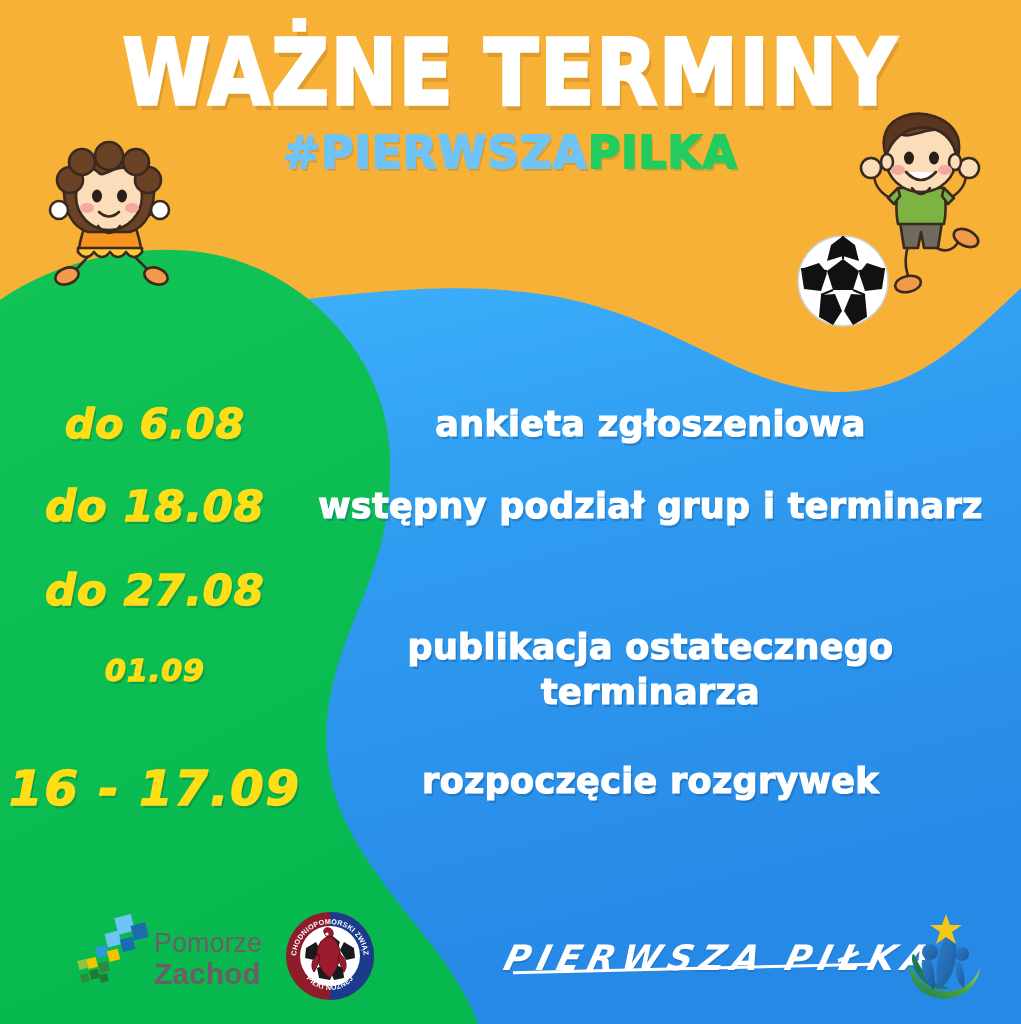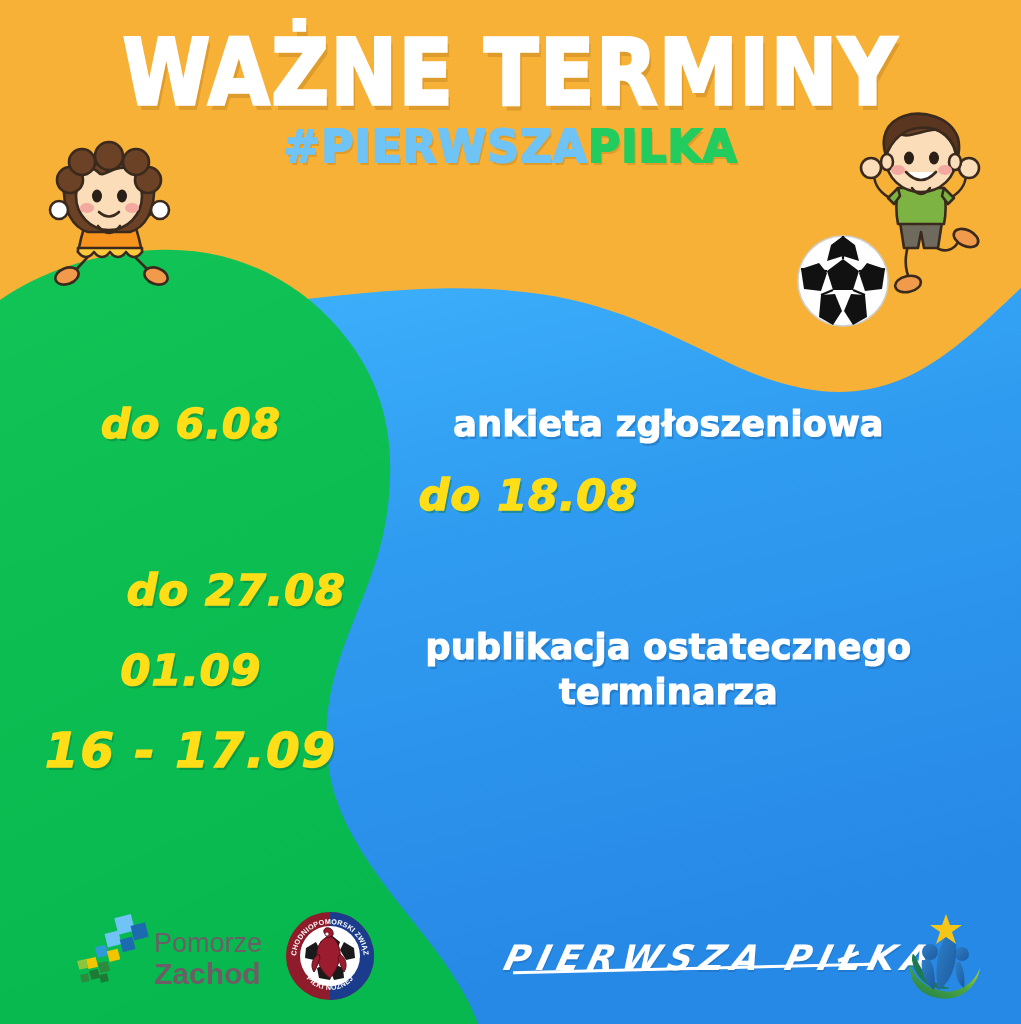--- a/index.html
+++ b/index.html
@@ -41,21 +41,21 @@
     letter-spacing: 2px;
     color: #ffffff;
     line-height: 1.02;
     text-shadow: 3px 5px 0 rgba(186,126,28,0.42);
     -webkit-text-stroke: 3px #ffffff;
     transform: scaleY(1.14);
     transform-origin: top center;
   }
   .title-hash {
     display: block;
-    margin-top: 16px;
+    margin-top: 22px;
     font-size: 44px;
     font-weight: 700;
     letter-spacing: 1px;
     line-height: 1;
     text-shadow: 2px 3px 0 rgba(186,126,28,0.40);
   }
   .hash-a { color: #6FC3F5; -webkit-text-stroke: 2px #6FC3F5; }
   .hash-b { color: #22CC5E; -webkit-text-stroke: 2px #22CC5E; }
 
   
@@ -63,21 +63,20 @@
     position: absolute;
     left: 0;
     top: 388px;
     width: 1021px;
     z-index: 25;
   }
   .row {
     display: flex;
     align-items: center;
     height: 72px;
-    padding-left: 36px;
   }
   .row-date {
     width: 310px;
     flex: 0 0 310px;
     text-align: center;
     font-size: 41px;
     font-weight: 700;
     font-style: italic;
     color: #FFDE17;
     letter-spacing: 1px;
@@ -94,29 +93,29 @@
     letter-spacing: 0.3px;
     line-height: 1.28;
     text-shadow: 2px 3px 0 rgba(20,85,150,0.38);
     -webkit-text-stroke: 1.2px #ffffff;
   }
   .row-desc .sub { display: block; }
 
   
   .row-1 .row-date { font-size: 41px; }
   .row-2 .row-date { font-size: 43px; }
-  .row-3 .row-date { font-size: 43px; text-align: right; }
-  .row-4 .row-date { font-size: 43px; }
+  .row-3 .row-date { font-size: 43px; }
+  .row-4 .row-date { font-size: 30px; }
   .row-5 .row-date { font-size: 48px; letter-spacing: 2px; }
 
   .row-1 { margin-top: 0; }
-  .row-2 { margin-top: 10px; flex-direction: column; }
+  .row-2 { margin-top: 10px; }
   .row-3 { margin-top: 12px; }
   .row-4 { margin-top: 8px; }
-  .row-5 { margin-top: 2px; height: 104px; align-items: flex-start; }
+  .row-5 { margin-top: 23px; height: 104px; align-items: center; }
   .row-5 .row-date { padding-top: 14px; }
 
   
   .char { position: absolute; z-index: 28; }
   #girl  { left: 34px;  top: 128px;  width: 150px; height: 158px; }
   #boy   { left: 846px; top: 104px;  width: 148px; height: 190px; }
   #ball  { left: 795px; top: 233px;  width: 96px;  height: 96px; }
   #logo-pomorze   { position: absolute; left: 72px;  top: 912px; width: 190px; height: 88px; z-index: 30; }
   #logo-zzpn      { position: absolute; left: 284px; top: 908px; width: 92px;  height: 96px; z-index: 30; }
   #logo-pierwsza  { position: absolute; left: 505px; top: 938px; width: 370px; height: 56px; z-index: 30; }
@@ -284,34 +283,36 @@
 
   <div class="rows">
 
     <div class="row row-1">
       <div class="row-date">do 6.08</div>
       <div class="row-desc">ankieta zgłoszeniowa</div>
     </div>
 
     <div class="row row-2">
       <div class="row-date">do 18.08</div>
+      <div class="row-desc">wstępny podział grup i terminarz</div>
     </div>
 
     <div class="row row-3">
       <div class="row-date">do 27.08</div>
     </div>
 
     <div class="row row-4">
       <div class="row-date">01.09</div>
       <div class="row-desc">publikacja ostatecznego terminarza</div>
     </div>
 
     <div class="row row-5">
       <div class="row-date">16 - 17.09</div>
       <div class="row-desc">
+        <span>rozpoczęcie rozgrywek</span>
       </div>
     </div>
 
   </div>
 
   <svg id="logo-pomorze" viewBox="0 0 190 88" xmlns="http://www.w3.org/2000/svg">
     <g>
       <rect x="44" y="4" width="17" height="17" fill="#6FC3F5" transform="rotate(-14 52 12)"></rect>
       <rect x="60" y="12" width="15" height="15" fill="#1C6BB0" transform="rotate(-14 67 19)"></rect>
       <rect x="34" y="20" width="14" height="14" fill="#6FC3F5" transform="rotate(-14 41 27)"></rect>

